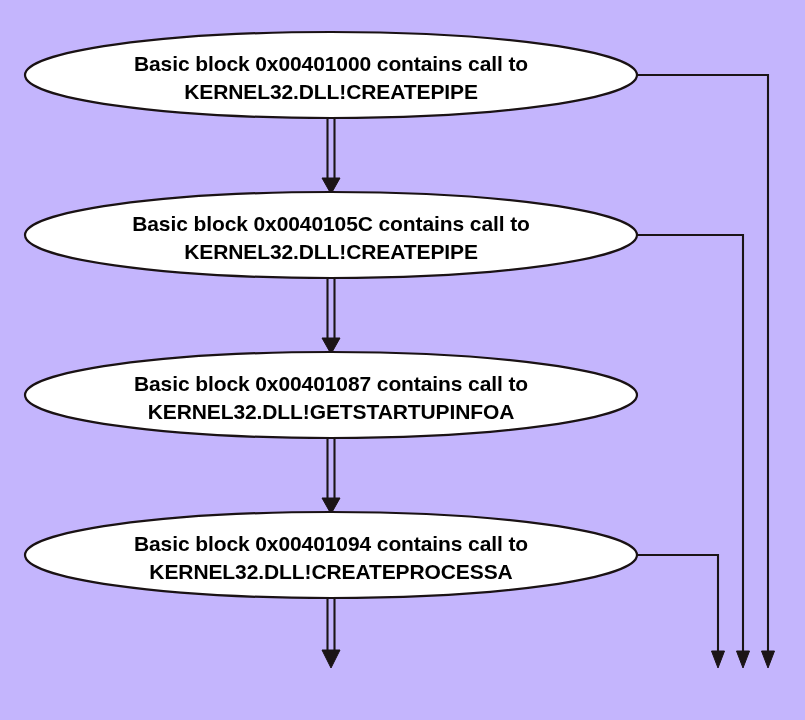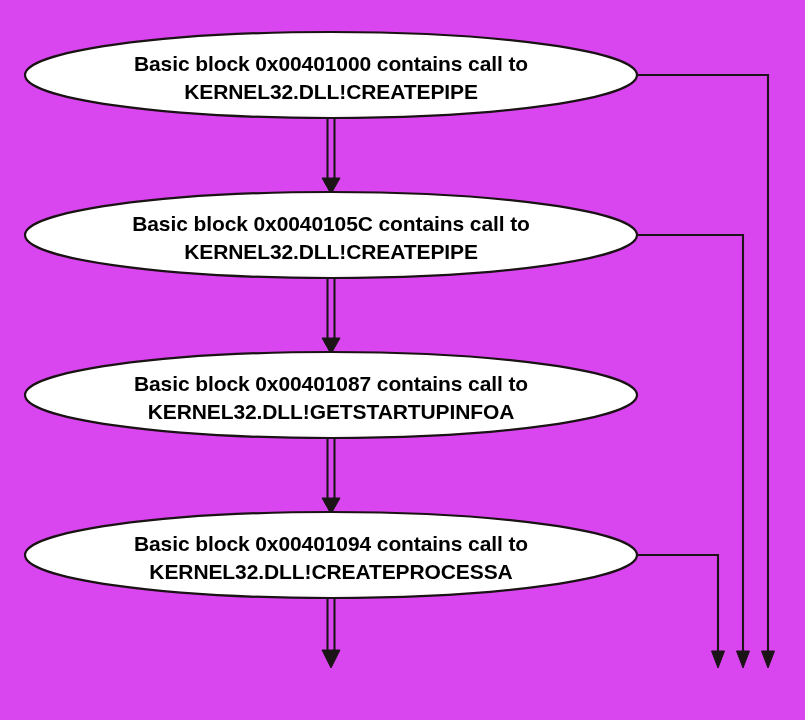--- a/index.html
+++ b/index.html
@@ -4,21 +4,21 @@
 <style>
   html, body {
     margin: 0;
     padding: 0;
     background: #000000;
   }
   #canvas {
     position: relative;
     width: 805px;
     height: 720px;
-    background: #d946ef;
+    background: #c4b5fd;
     overflow: hidden;
     font-family: "Liberation Sans", sans-serif;
   }
   svg.graph {
     position: absolute;
     left: 0;
     top: 0;
     width: 805px;
     height: 720px;
     display: block;

